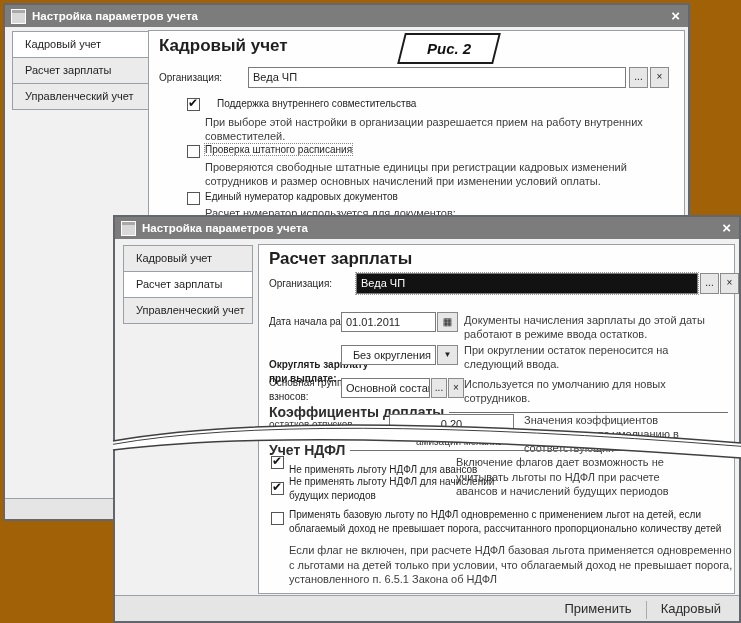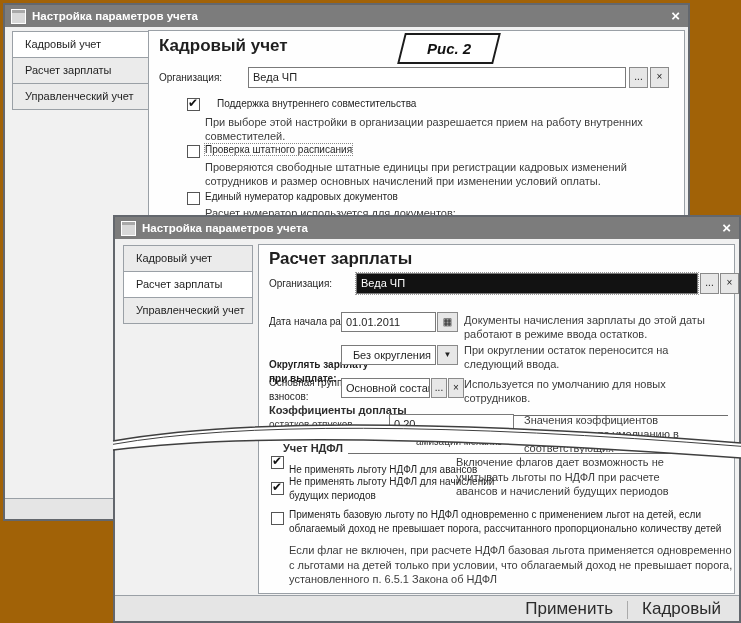--- a/index.html
+++ b/index.html
@@ -25,24 +25,24 @@
   .lbl.wrap{white-space:normal;}
   .desc{position:absolute;font-size:11px;color:#3c3c3c;line-height:14px;}
   .field{position:absolute;background:#fff;border:1px solid #7a7a7a;box-sizing:border-box;
          font-size:11px;line-height:19px;padding:0 4px;white-space:nowrap;overflow:hidden;}
   .field.selected{background:#121212;color:#fff;outline:1px dotted #999;}
   .mini-btn{position:absolute;background:#e7e7e7;border:1px solid #8a8a8a;box-sizing:border-box;
          font-size:10px;line-height:18px;text-align:center;color:#222;}
   .cb{position:absolute;width:13px;height:13px;background:#fff;border:1px solid #555;box-sizing:border-box;}
   .cb .check{position:absolute;top:-3px;left:0px;font-size:12px;color:#111;}
   .focus-dotted{outline:1px dotted #888;}
-  .group{position:absolute;display:flex;align-items:flex-end;font-size:11px;font-weight:bold;color:#2e2e2e;white-space:nowrap;}
+  .group{position:absolute;display:flex;align-items:center;font-size:14px;font-weight:bold;color:#2e2e2e;white-space:nowrap;}
   .group .line{flex:1 1 auto;height:1px;background:#6e6e6e;margin-left:5px;}
   .footerbar{position:absolute;left:0;right:0;bottom:0;background:#e5e5e5;border-top:1px solid #9aa0a6;}
-  .btn-flat{font-size:17px;color:#2b2b2b;padding:0 14px;line-height:24px;white-space:nowrap;}
+  .btn-flat{font-size:13px;color:#2b2b2b;padding:0 14px;line-height:24px;white-space:nowrap;}
   .btn-sep{width:1px;background:#aaa;height:18px;margin-top:3px;}
   
   .figtag{position:absolute;width:92px;height:27px;background:#fff;border:2.5px solid #1c1c1c;
           transform:skewX(-14deg);display:flex;align-items:center;justify-content:center;}
   .figtag span{transform:skewX(14deg);font-weight:bold;font-style:italic;font-size:15px;color:#111;}
   .tear{position:absolute;left:0;top:0;width:741px;height:623px;z-index:50;pointer-events:none;}
 </style>
 </head>
 <body>
 
@@ -126,25 +126,25 @@
         <div class="field" style="left:82px;top:133px;width:89px;height:20px;">Основной состав</div>
         <div class="mini-btn" style="left:172px;top:133px;width:16px;height:20px;">...</div>
         <div class="mini-btn" style="left:189px;top:133px;width:16px;height:20px;">×</div>
         <div class="desc" style="left:205px;top:132px;width:260px;">Используется по умолчанию для новых сотрудников.</div>
 
         <div class="group" style="left:10px;top:159px;width:459px;">
           <span>Коэффициенты доплаты</span>
           <span class="line"></span>
         </div>
         <div class="lbl" style="left:10px;top:174px;color:#3c3c3c;">остатков отпусков</div>
-        <div class="field" style="left:130px;top:169px;width:125px;height:21px;text-align:left;">0,20</div>
+        <div class="field" style="left:130px;top:169px;width:125px;height:21px;text-align:center;">0,20</div>
         <div class="lbl" style="left:157px;top:191px;color:#3c3c3c;">амизации механиз</div>
         <div class="desc" style="left:265px;top:168px;width:205px;">Значения коэффициентов используются по умолчанию в соответствующих</div>
 
-        <div class="group" style="left:24px;top:197px;width:459px;">
+        <div class="group" style="left:10px;top:197px;width:459px;">
           <span>Учет НДФЛ</span>
           <span class="line"></span>
         </div>
 
         <div class="cb" style="left:12px;top:211px;">
           <span class="check">✔</span>
         </div>
         <div class="lbl" style="left:30px;top:211px;margin-top:8px;">Не применять льготу НДФЛ для авансов</div>
 
         <div class="desc" style="left:197px;top:210px;width:240px;line-height:14.5px;">Включение флагов дает возможность не учитывать льготы по НДФЛ при расчете авансов и начислений будущих периодов</div>

